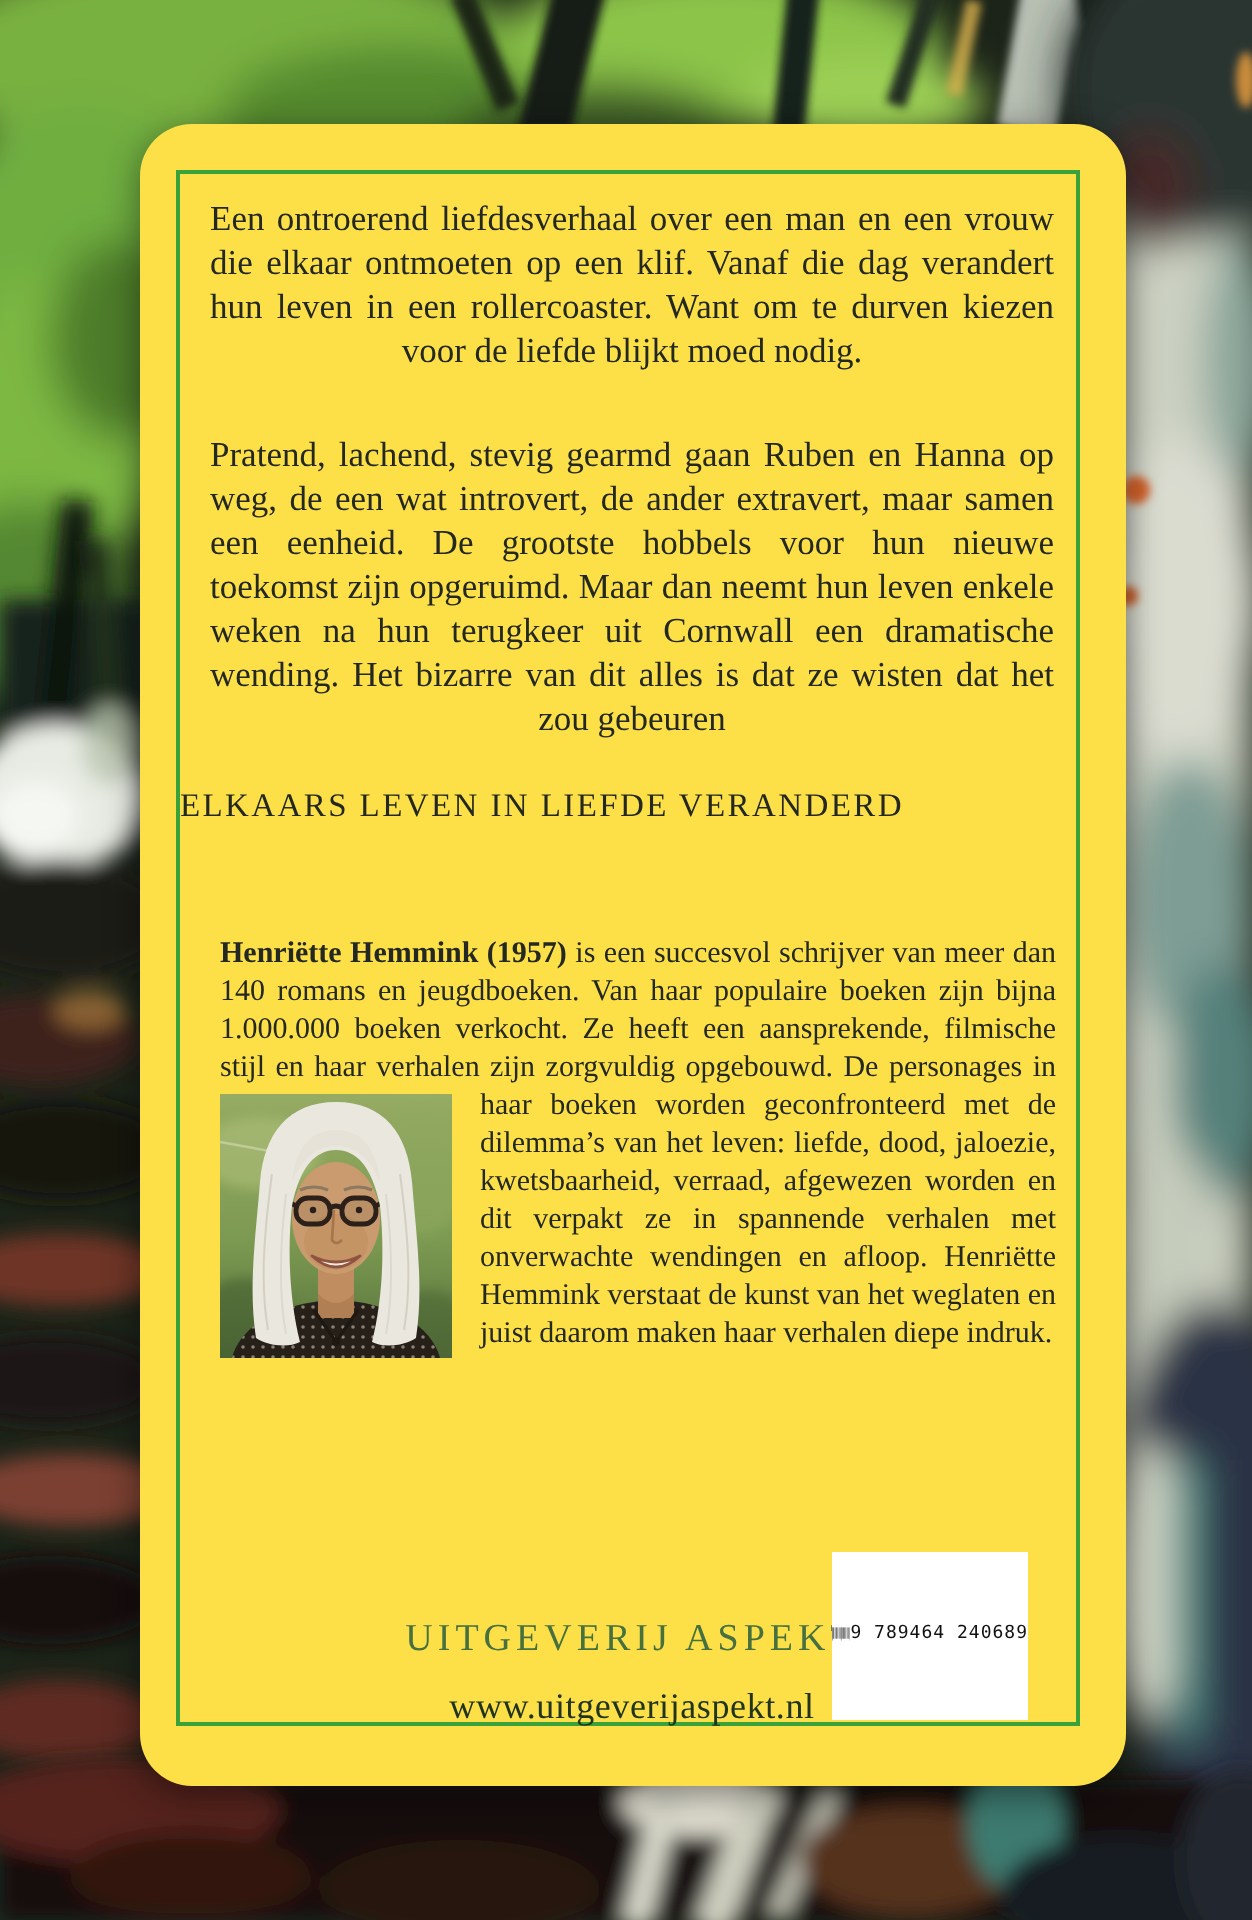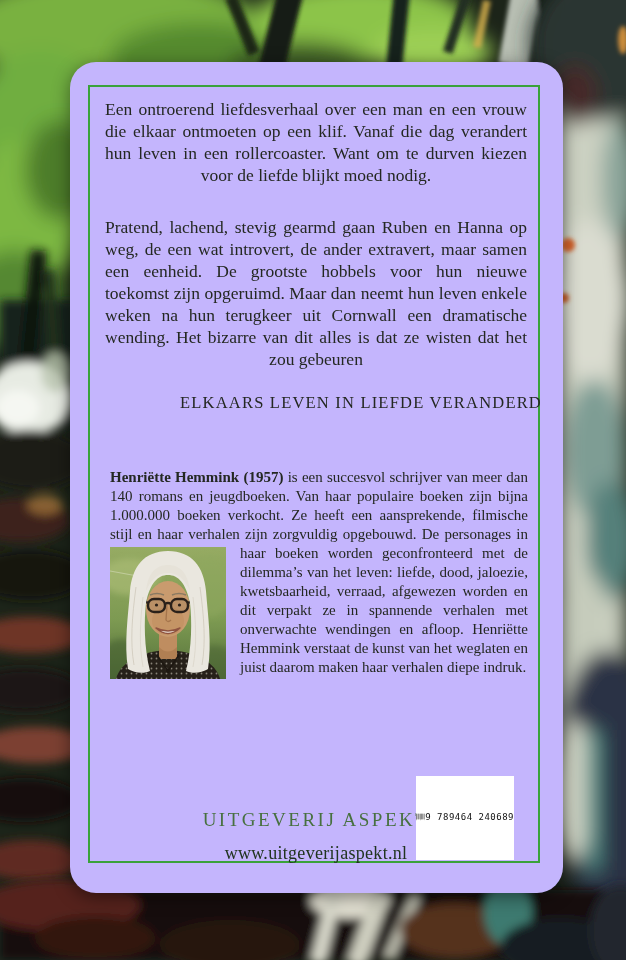--- a/index.html
+++ b/index.html
@@ -5,36 +5,36 @@
   html,body { margin:0; padding:0; }
   body { background:#101010; }
   .cover {
     position:relative; width:626px; height:960px; overflow:hidden;
     background:#1c2419;
     font-family:"Liberation Serif", serif;
   }
   .painting { position:absolute; left:0; top:0; }
   .panel {
     position:absolute; left:70px; top:62px; width:493px; height:831px;
-    background:#c4b5fd; border-radius:26px;
+    background:#fde047; border-radius:26px;
     box-shadow:0 4px 18px rgba(0,0,0,0.45);
   }
   .frame {
     position:absolute; left:18px; right:23px; top:23px; bottom:30px;
     border:2px solid #3aa23a; pointer-events:none;
   }
   .block { position:absolute; color:#242822; }
   .syn {
     left:35px; width:422px; font-size:17.5px; line-height:22px;
     text-align:justify; text-align-last:center;
   }
   .syn-1 { top:36px; }
   .syn-2 { top:154px; }
   .tagline {
-    left:20px; top:331px; width:452px; text-align:right;
+    left:20px; top:331px; width:452px; text-align:left;
     font-size:16.5px; letter-spacing:1.2px; color:#242822;
   }
   .bio {
     left:40px; top:406px; width:418px; font-size:15px; line-height:19px;
     text-align:justify;
   }
   .bio p { margin:0; }
   .bio .intro { text-align-last:justify; }
   .photo { float:left; width:116px; height:132px; margin:3px 14px 0 0; display:block; }
   .photo svg { display:block; }

